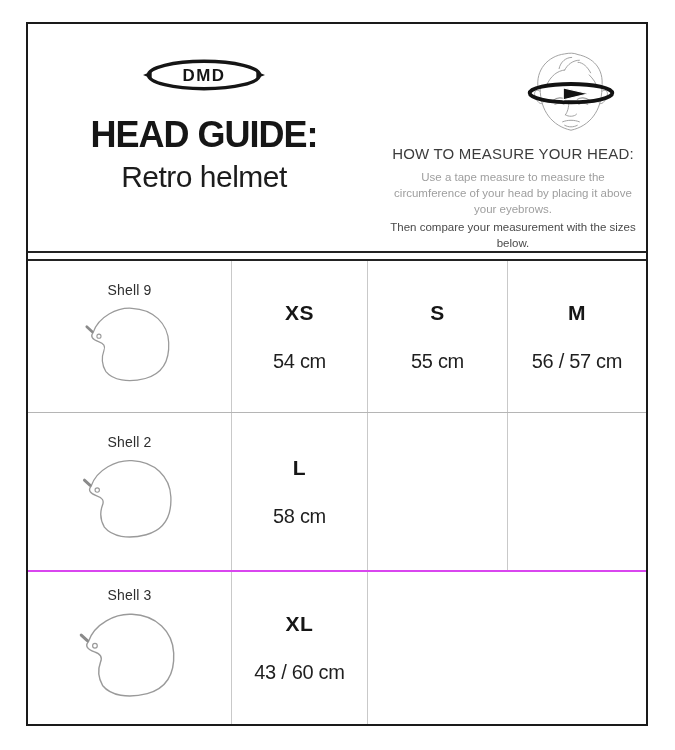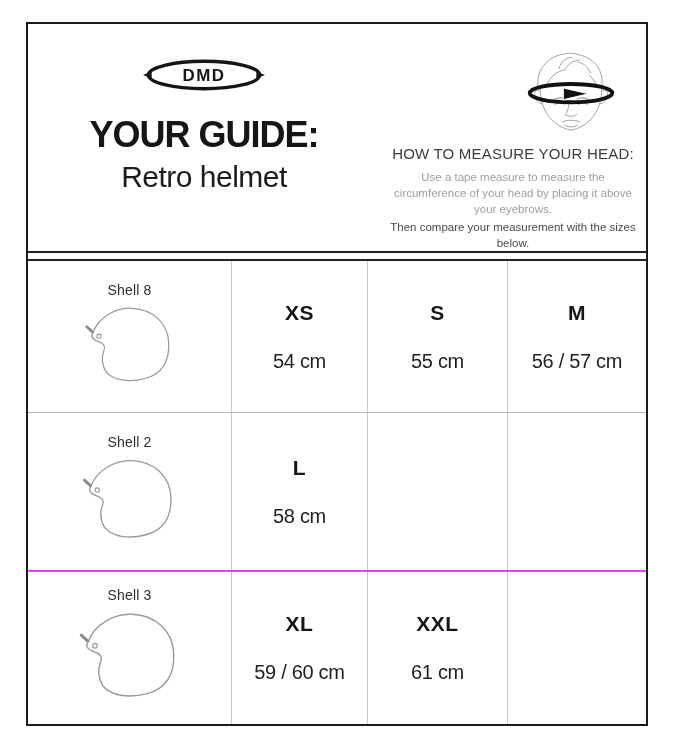--- a/index.html
+++ b/index.html
@@ -45,21 +45,21 @@
 
     <div class="header">
 
       <div class="header-left">
         <svg class="logo" width="122" height="34" viewBox="0 0 126 34">
           <polygon points="0,17 9,13.5 9,20.5" fill="#151515"></polygon>
           <polygon points="126,17 117,13.5 117,20.5" fill="#151515"></polygon>
           <ellipse cx="63" cy="17" rx="57.5" ry="14.2" fill="none" stroke="#151515" stroke-width="3.4"></ellipse>
           <text x="63" y="23.5" text-anchor="middle" font-size="17.5" font-weight="900" letter-spacing="1.5" font-family="Liberation Sans, DejaVu Sans, sans-serif" fill="#151515">DMD</text>
         </svg>
-        <div class="title">YOUR GUIDE:</div>
+        <div class="title">HEAD GUIDE:</div>
         <div class="subtitle">Retro helmet</div>
       </div>
 
       <div class="header-right">
         <svg class="head-illustration" width="150" height="122" viewBox="0 0 150 125">
           <g fill="none" stroke="#9a9a9a" stroke-width="1.3" stroke-linecap="round">
 
             <path d="M28,56 C24,30 42,10 66,7 C73,5.5 79,5.5 85,8 C105,12 123,27 119,55"></path>
 
             <path d="M40,52 C46,38 56,31 66,30"></path>
@@ -97,21 +97,21 @@
         <div class="measure-bold">Then compare your measurement with the sizes below.</div>
       </div>
     </div>
 
     <div class="double-line"></div>
 
     <div class="size-table">
 
       <div class="t-row t-row-1">
         <div class="cell shell-cell">
-          <div class="shell-label">Shell 8</div>
+          <div class="shell-label">Shell 9</div>
           <svg width="112" height="90" viewBox="0 0 124 100">
             <path d="M21,34 C27,16 48,6 64,7 C88,8 104,24 105,45 C106,66 97,80 79,85 C60,90 43,87 35,77 C31,70 30,62 33,54 C35,49 33,46 27,44 C20,41.5 17.5,38 21,34 Z" fill="#ffffff" stroke="#9a9a9a" stroke-width="1.4"></path>
             <path d="M20,33 L14,27.5" stroke="#8a8a8a" stroke-width="3" stroke-linecap="round"></path>
             <circle cx="27.5" cy="38" r="2.3" fill="none" stroke="#9a9a9a" stroke-width="1.2"></circle>
           </svg>
         </div>
         <div class="cell">
           <div class="size-label">XS</div>
           <div class="size-cm">54 cm</div>
         </div>
@@ -146,24 +146,20 @@
         <div class="cell shell-cell">
           <div class="shell-label">Shell 3</div>
           <svg width="126" height="102" viewBox="0 0 124 100">
             <path d="M21,34 C27,16 48,6 64,7 C88,8 104,24 105,45 C106,66 97,80 79,85 C60,90 43,87 35,77 C31,70 30,62 33,54 C35,49 33,46 27,44 C20,41.5 17.5,38 21,34 Z" fill="#ffffff" stroke="#9a9a9a" stroke-width="1.4"></path>
             <path d="M20,33 L14,27.5" stroke="#8a8a8a" stroke-width="3" stroke-linecap="round"></path>
             <circle cx="27.5" cy="38" r="2.3" fill="none" stroke="#9a9a9a" stroke-width="1.2"></circle>
           </svg>
         </div>
         <div class="cell">
           <div class="size-label">XL</div>
-          <div class="size-cm">59 / 60 cm</div>
-        </div>
-        <div class="cell">
-          <div class="size-label">XXL</div>
-          <div class="size-cm">61 cm</div>
+          <div class="size-cm">43 / 60 cm</div>
         </div>
         <div class="cell"></div>
       </div>
 
     </div>
   </div>
 </div>
 
 </body></html>

